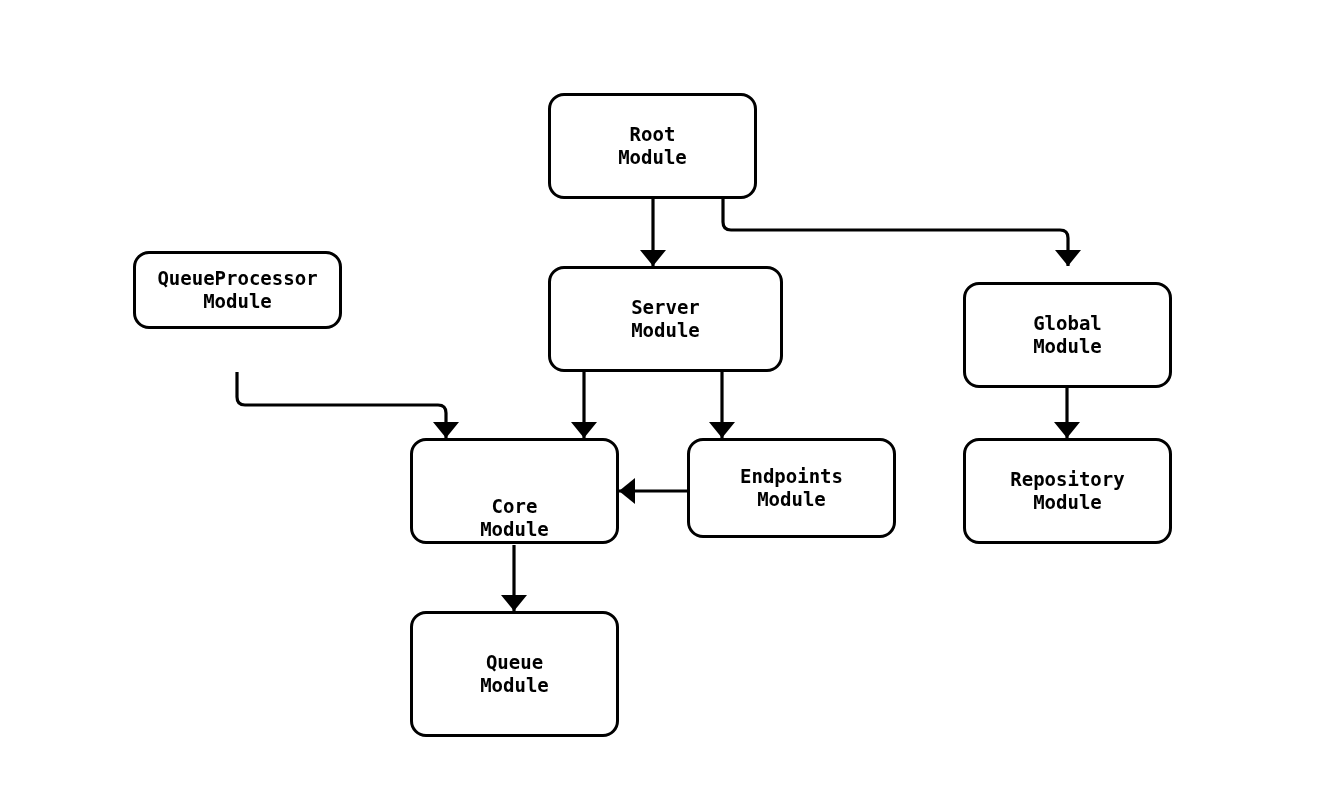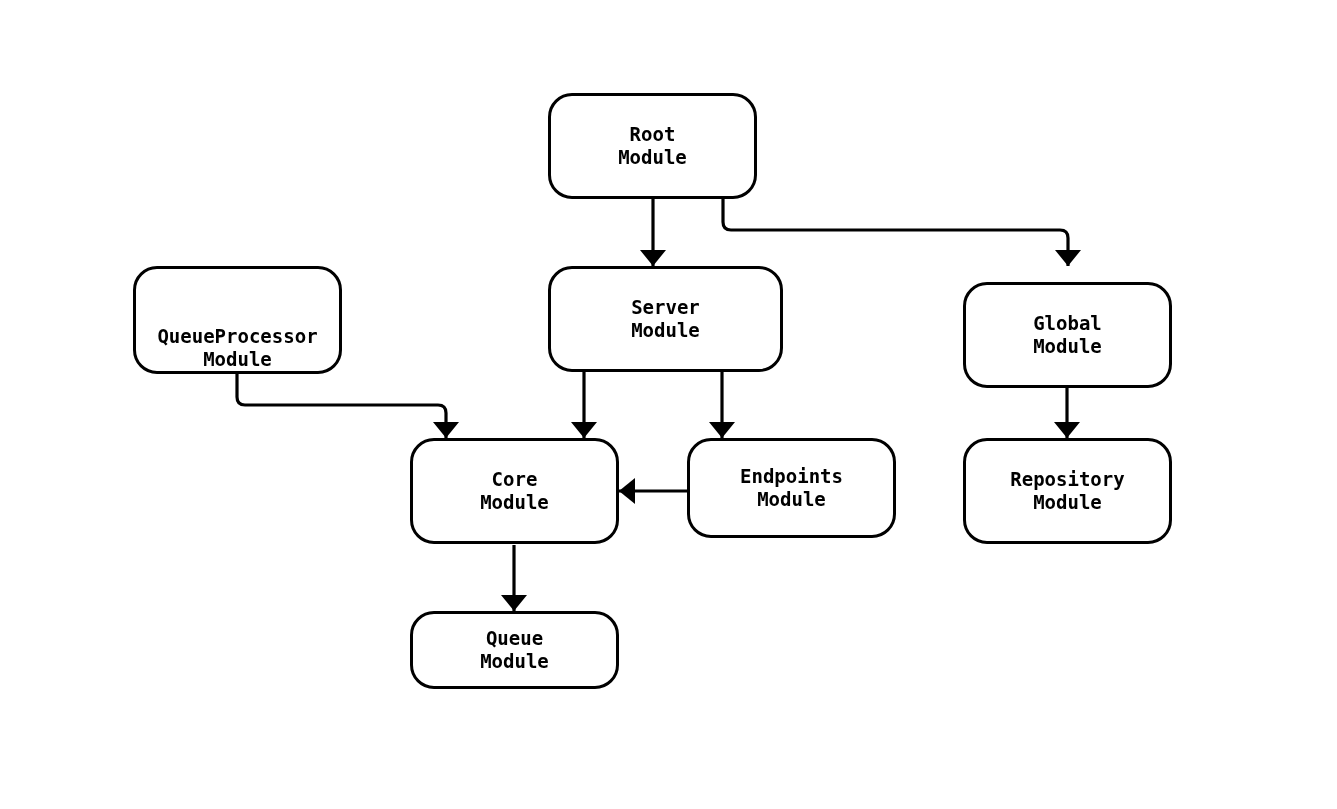--- a/index.html
+++ b/index.html
@@ -33,21 +33,21 @@
   }
   #arrowhead path {
     fill: var(--stroke-color);
     stroke: none;
   }
   .node {
     position: absolute;
     box-sizing: border-box;
     background: var(--fill-color);
     border: 3px solid var(--stroke-color);
-    border-radius: 24px;
+    border-radius: 16px;
     display: flex;
     flex-direction: column;
     align-items: center;
     justify-content: center;
     font-family: "DejaVu Sans Mono", "Liberation Mono", monospace;
     font-weight: bold;
     font-size: 19px;
     line-height: 23px;
     color: var(--stroke-color);
     text-align: center;
@@ -74,42 +74,42 @@
       <path class="edge" d="M722,372 L722,438" marker-end="url(#arrowhead)"></path>
       <path class="edge" d="M687,491 L619,491" marker-end="url(#arrowhead)"></path>
       <path class="edge" d="M1067,372 L1067,438" marker-end="url(#arrowhead)"></path>
       <path class="edge" d="M514,545 L514,611" marker-end="url(#arrowhead)"></path>
     </svg>
   <div id="node-layer">
       <div class="node" style="left: 548px; top: 93px; width: 209px; height: 106px;">
         <span class="node-label-line">Root</span>
         <span class="node-label-line">Module</span>
       </div>
-      <div class="node" style="left: 133px; top: 266px; width: 209px; height: 108px; justify-content: flex-end;">
+      <div class="node" style="left: 133px; top: 251px; width: 209px; height: 78px;">
         <span class="node-label-line">QueueProcessor</span>
         <span class="node-label-line">Module</span>
       </div>
       <div class="node" style="left: 548px; top: 266px; width: 235px; height: 106px;">
         <span class="node-label-line">Server</span>
         <span class="node-label-line">Module</span>
       </div>
       <div class="node" style="left: 963px; top: 266px; width: 209px; height: 106px; margin-top: 16px;">
         <span class="node-label-line">Global</span>
         <span class="node-label-line">Module</span>
       </div>
-      <div class="node" style="left: 410px; top: 438px; width: 209px; height: 106px;">
+      <div class="node" style="left: 410px; top: 438px; width: 209px; height: 106px; justify-content: flex-end;">
         <span class="node-label-line">Core</span>
         <span class="node-label-line">Module</span>
       </div>
       <div class="node" style="left: 687px; top: 438px; width: 209px; height: 100px;">
         <span class="node-label-line">Endpoints</span>
         <span class="node-label-line">Module</span>
       </div>
       <div class="node" style="left: 963px; top: 438px; width: 209px; height: 106px;">
         <span class="node-label-line">Repository</span>
         <span class="node-label-line">Module</span>
       </div>
-      <div class="node" style="left: 410px; top: 611px; width: 209px; height: 78px;">
+      <div class="node" style="left: 410px; top: 611px; width: 209px; height: 126px;">
         <span class="node-label-line">Queue</span>
         <span class="node-label-line">Module</span>
       </div>
     </div>
 </div>
 
 </body></html>

